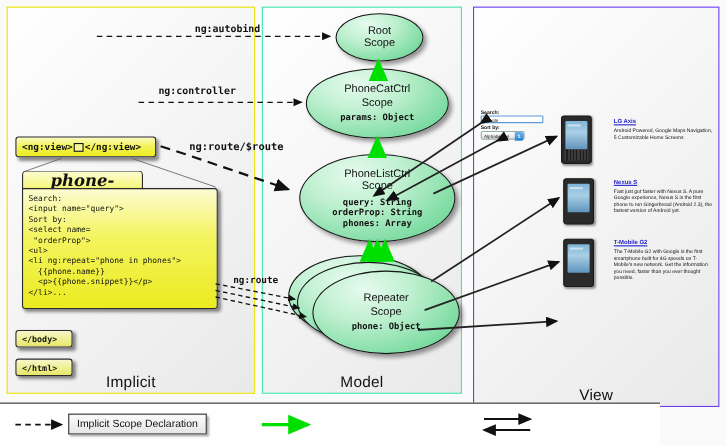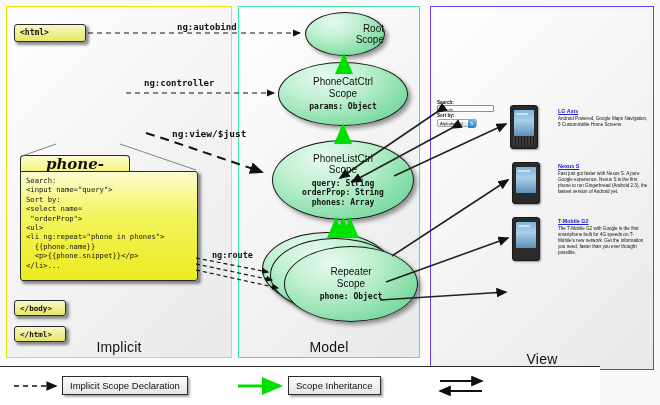--- a/index.html
+++ b/index.html
@@ -50,21 +50,21 @@
 
   
   .scope{position:absolute;border:1.5px solid #151515;border-radius:50%;
          background:radial-gradient(ellipse at 35% 22%, #e6fbee 0%, #bff0d0 35%, #7fdca3 75%, #5ccb8b 100%);
          box-shadow:3px 3px 4px rgba(0,0,0,.4);
          display:flex;flex-direction:column;align-items:center;justify-content:center;
          text-align:center;color:#111;}
   .scope .s-title{font-size:10px;line-height:11.5px;}
   .scope .s-props{font-family:"DejaVu Sans Mono",monospace;font-size:8px;
                   line-height:9.5px;font-weight:bold;margin-top:3px;}
-  #scope-root{left:305px;top:12px;width:78px;height:42px;align-items:flex-end;}
+  #scope-root{left:305px;top:12px;width:78px;height:42px;}
   #scope-cat{left:278px;top:62px;width:128px;height:62px;}
   #scope-list{left:272px;top:140px;width:140px;height:78px;}
   #rep-wrap{position:absolute;left:262px;top:232px;width:160px;height:92px;}
   .rep{position:absolute;width:128px;height:72px;}
   #rep1{left:0;top:0;}
   #rep2{left:8px;top:6px;}
   #rep3{left:22px;top:14px;width:132px;height:74px;}
 
   
   #search-form{position:absolute;left:437px;top:100px;width:62px;}
@@ -127,21 +127,21 @@
   <div class="panel" id="panel-template">
     <div class="panel-title">Implicit</div>
   </div>
   <div class="panel" id="panel-model">
     <div class="panel-title">Model</div>
   </div>
   <div class="panel" id="panel-view">
     <div class="panel-title">View</div>
   </div>
 
-  <div class="ybox" id="box-html">&lt;html&gt;</div>
+  <div class="ybox" id="box-ngview"><span>&lt;ng:view&gt;</span><span id="ngview-sq"></span><span>&lt;/ng:view&gt;</span></div>
 
   <div id="tpl-wrap">
     <div id="tpl-tab">phone-list.html</div>
     <div id="tpl-body">Search:
 &lt;input name="query"&gt;
 Sort by:
 &lt;select name=
  "orderProp"&gt;
 &lt;ul&gt;
 &lt;li ng:repeat="phone in phones"&gt;
@@ -248,31 +248,28 @@
     <path d="M392,256 L508,180" stroke="#222" stroke-width="1.6" fill="none" marker-end="url(#bk)"></path>
     <path d="M386,282 L508,238" stroke="#222" stroke-width="1.6" fill="none" marker-end="url(#bk)"></path>
     <path d="M380,300 L506,292" stroke="#222" stroke-width="1.6" fill="none" marker-end="url(#bk)"></path>
 
     <path d="M56,144 L22,156" stroke="#666" stroke-width="0.8" fill="none"></path>
     <path d="M120,144 L196,170" stroke="#666" stroke-width="0.8" fill="none"></path>
   </svg>
 
   <div class="alabel" id="lbl-autobind">ng:autobind</div>
   <div class="alabel" id="lbl-controller">ng:controller</div>
-  <div class="alabel" id="lbl-route">ng:view/$just</div>
+  <div class="alabel" id="lbl-route">ng:route/$route</div>
   <div class="alabel" id="lbl-repeat">ng:route</div>
 
   <div id="legend">
     <svg class="ov" style="height:39px;" viewBox="0 0 660 39">
       <path d="M14,19 L56,19" stroke="#111" stroke-width="1.6" stroke-dasharray="5,4" fill="none" marker-end="url(#bk)"></path>
       <path d="M238,19 L280,19" stroke="#00e000" stroke-width="3" fill="none" marker-end="url(#gr)"></path>
       <path d="M440,14 L482,14" stroke="#111" stroke-width="1.8" fill="none" marker-end="url(#bk)"></path>
       <path d="M482,24 L440,24" stroke="#111" stroke-width="1.8" fill="none" marker-end="url(#bk)"></path>
     </svg>
     <div class="lg-item" id="lg1" style="left:62px;">
       <div class="lg-box">Implicit Scope Declaration</div>
     </div>
-    <div class="lg-item" id="lg2" style="left:288px;">
-      <div class="lg-box">Scope Inheritance</div>
-    </div>
   </div>
 
 </div>
 
 </body></html>

